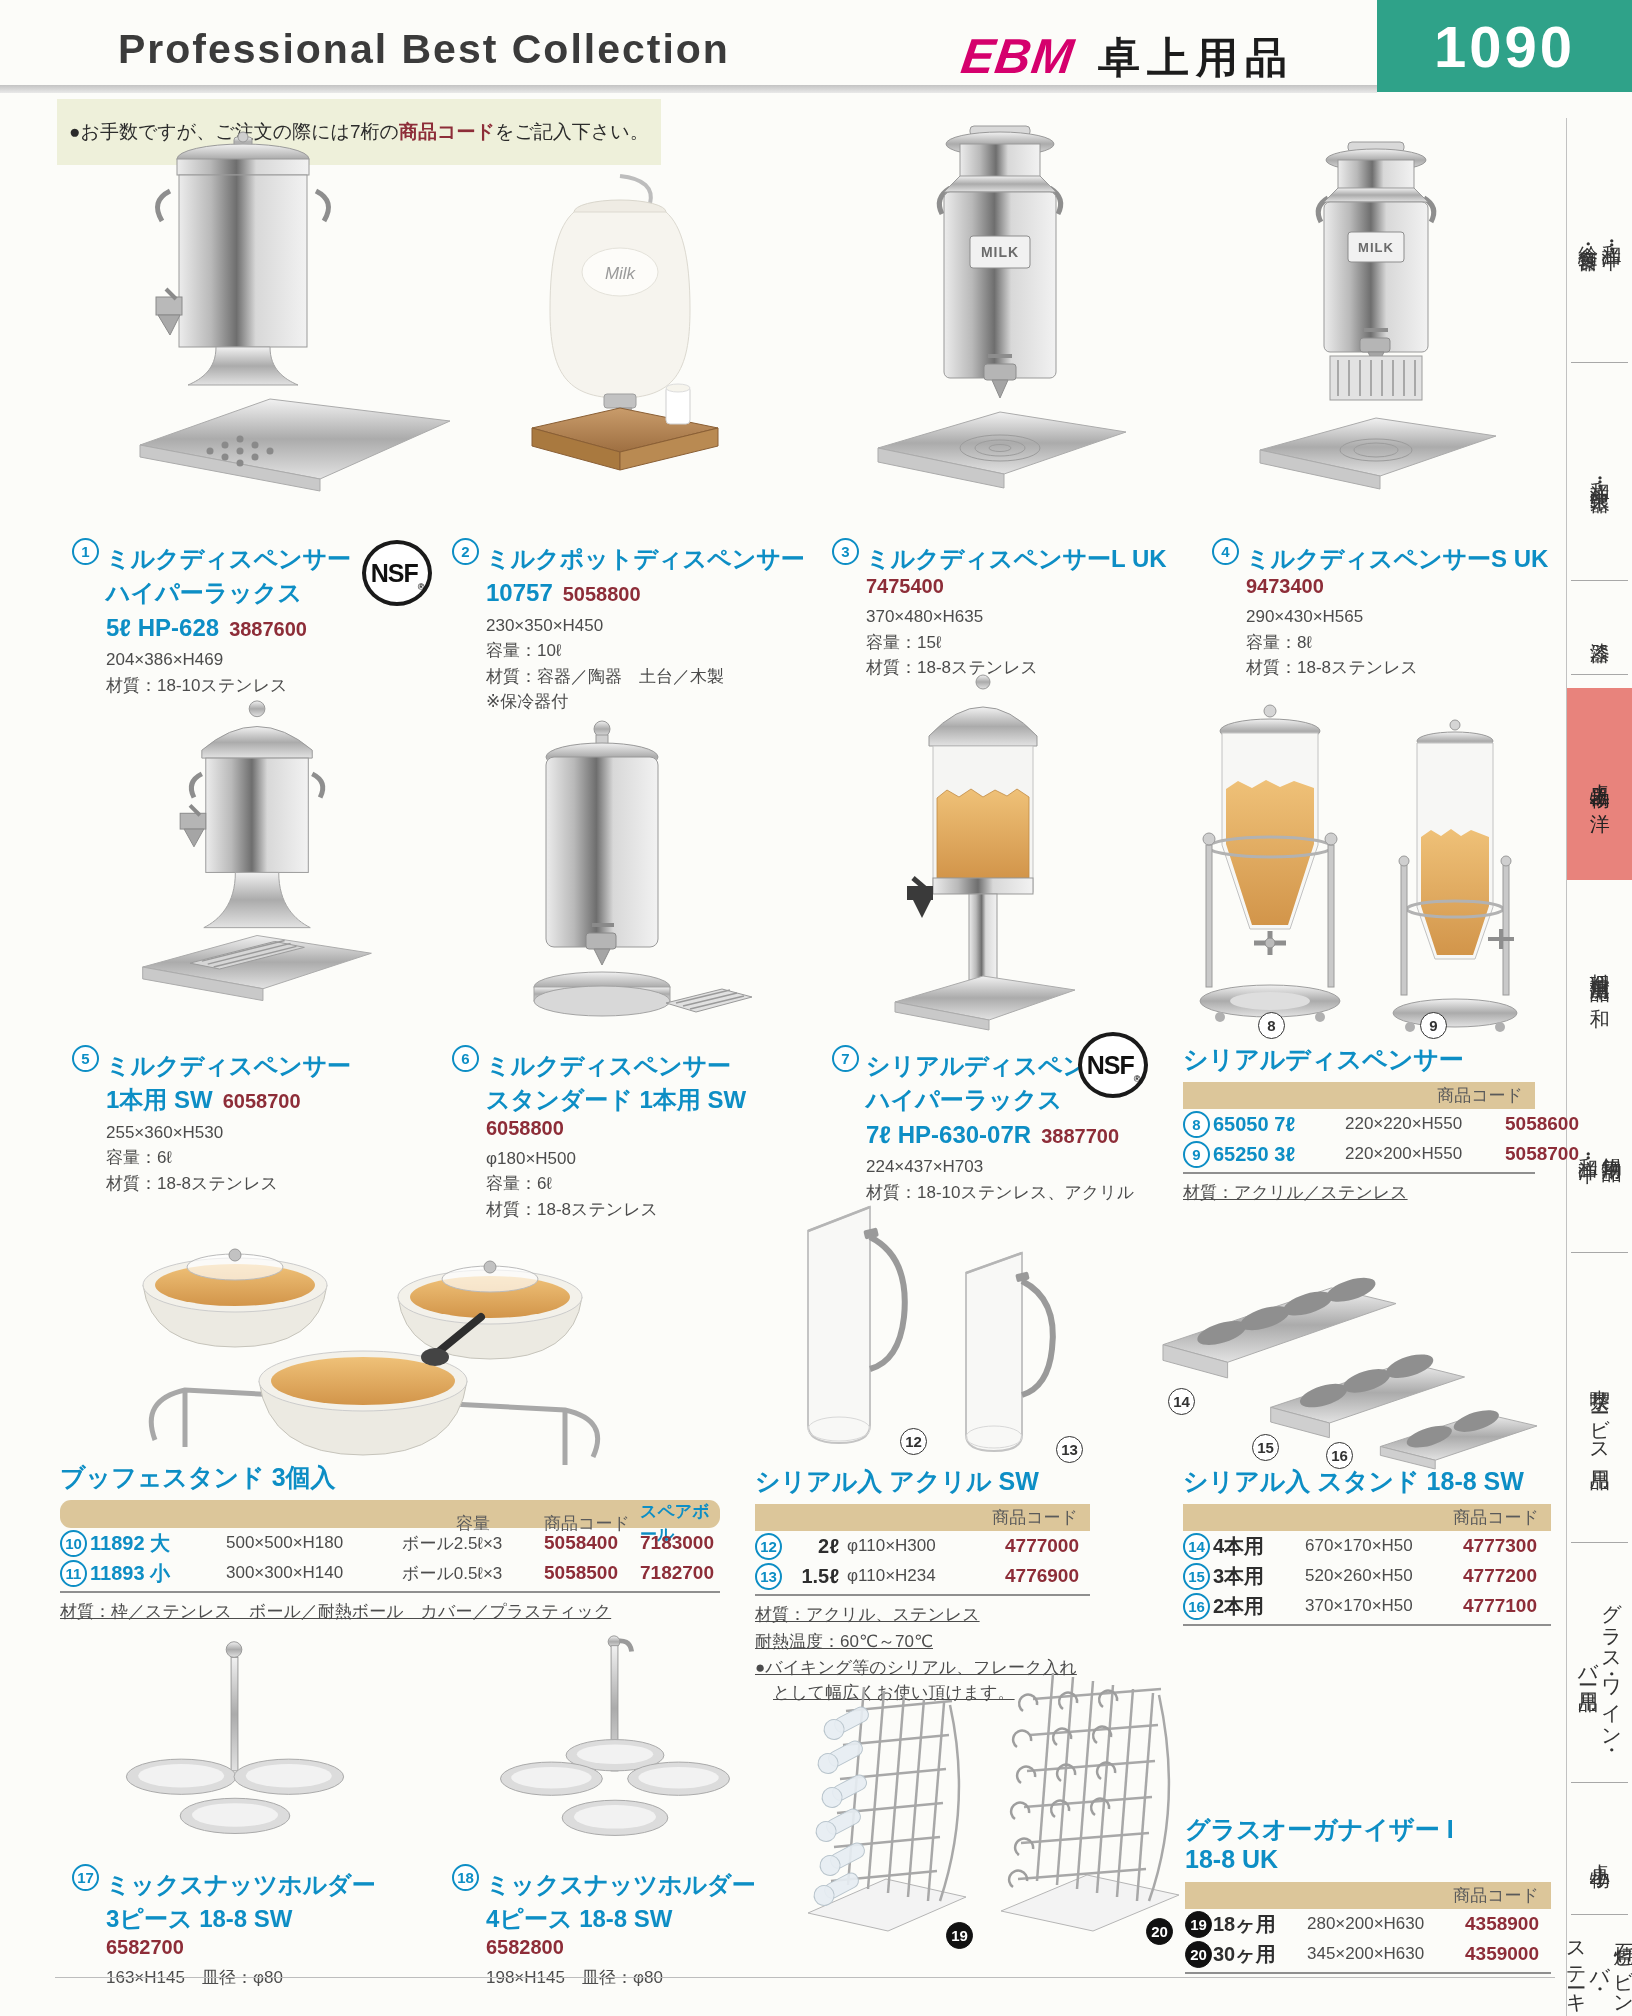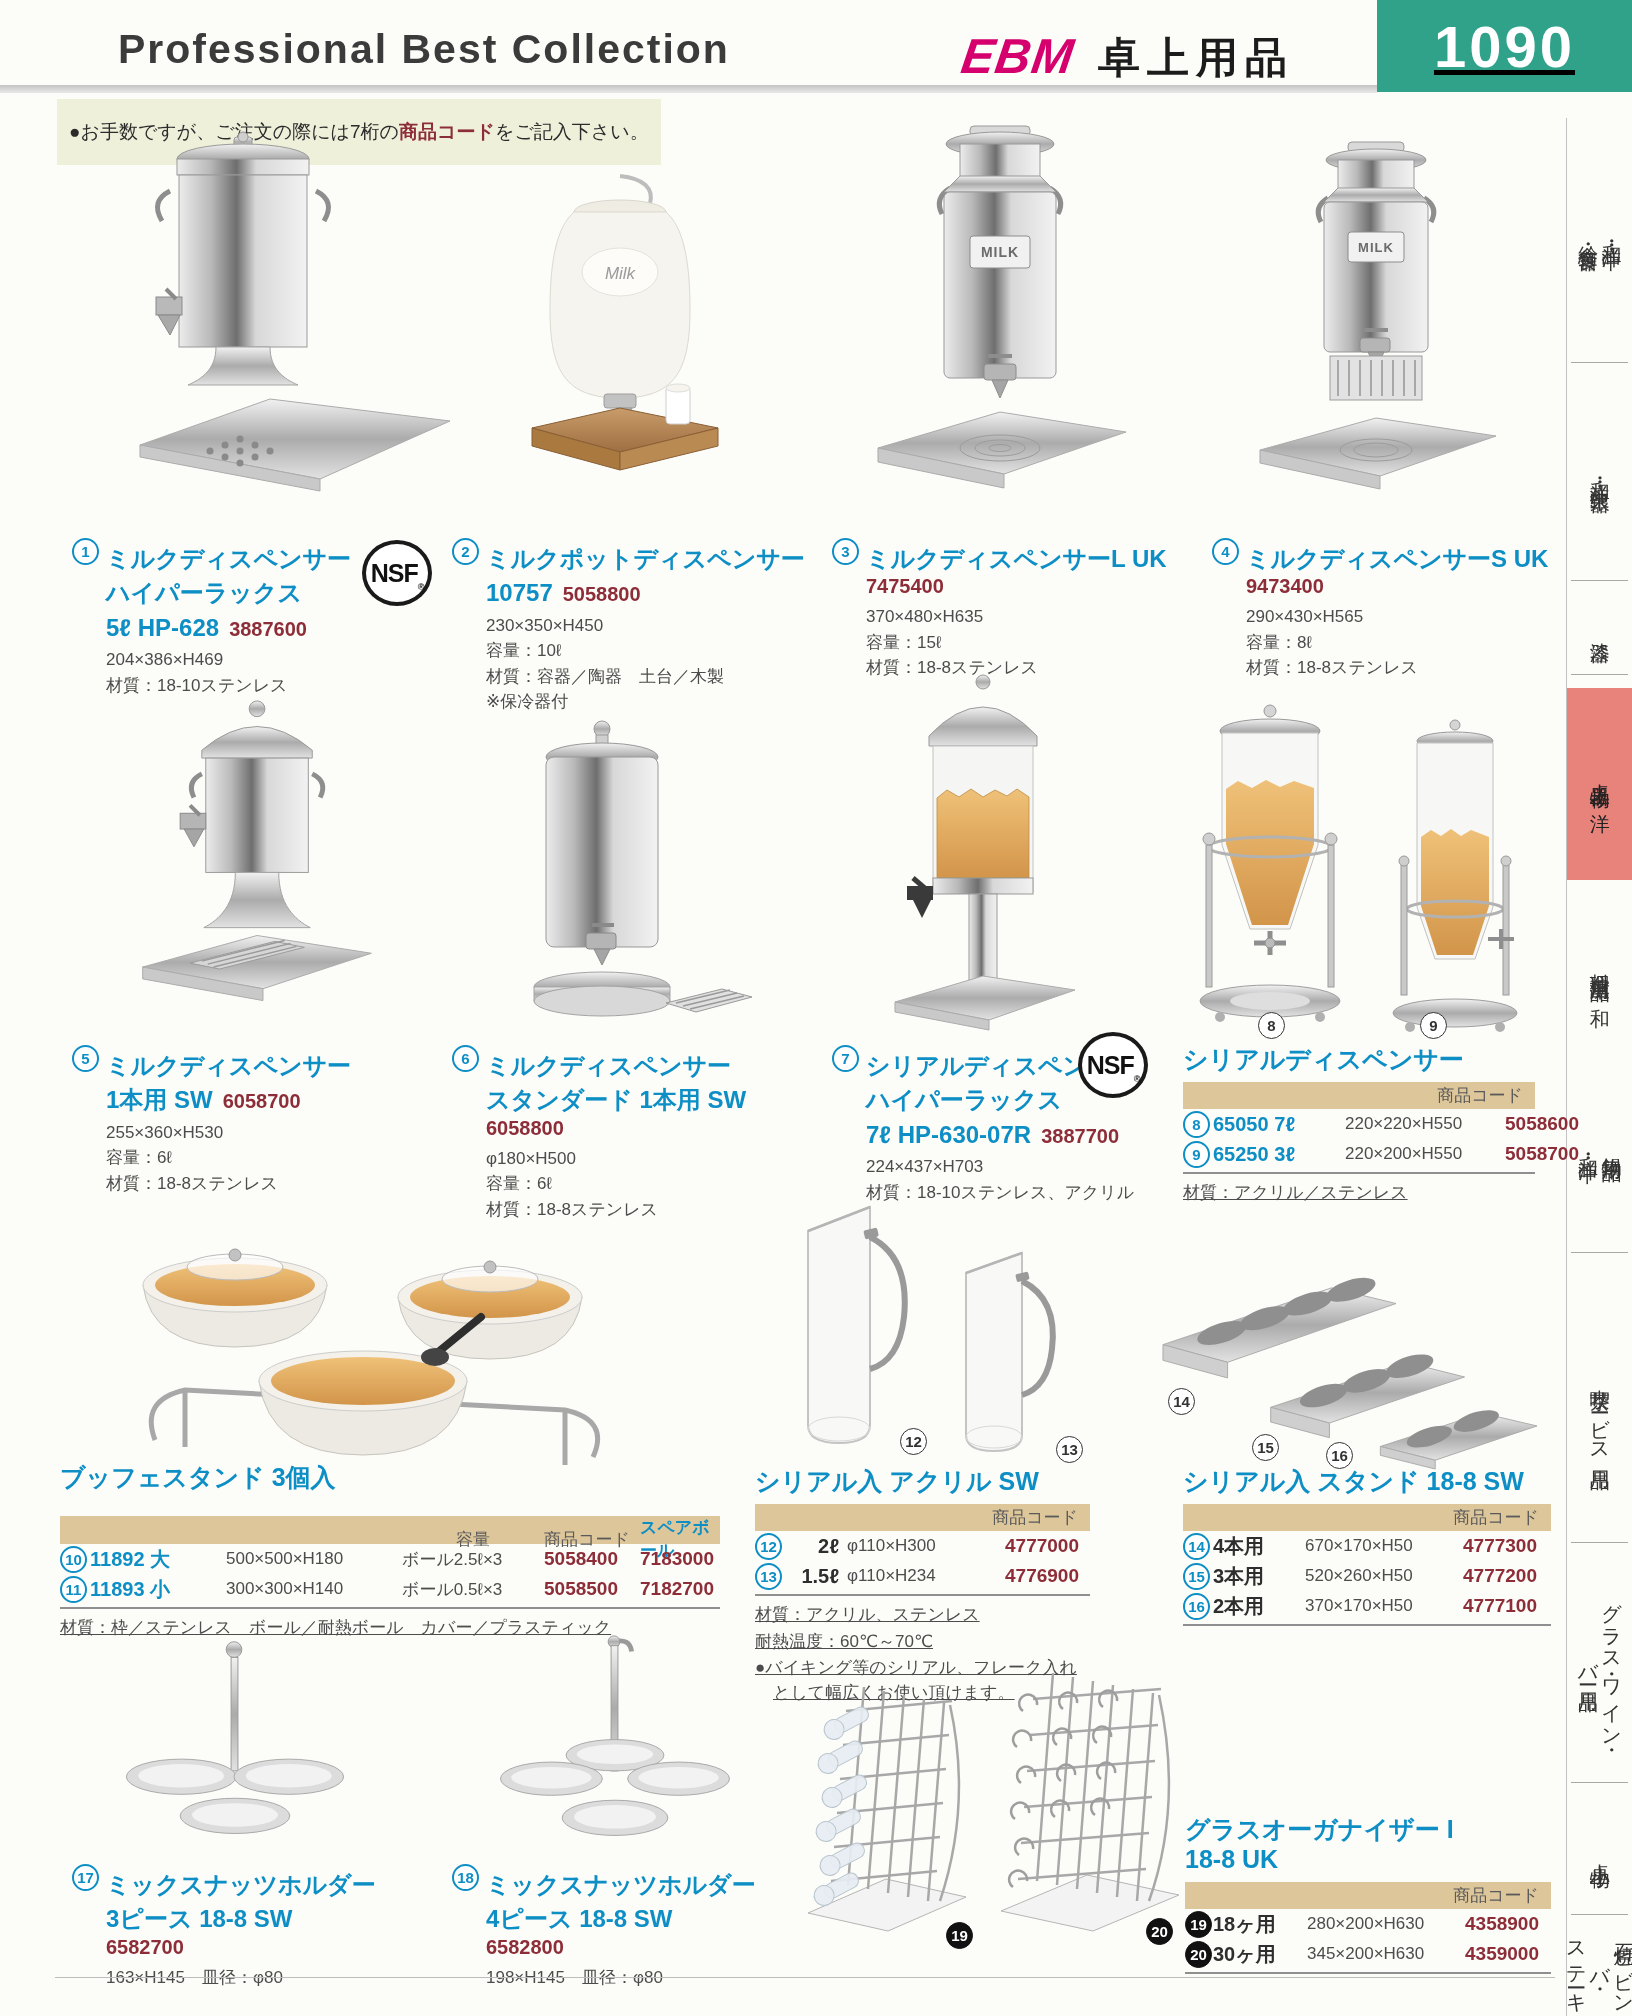--- a/index.html
+++ b/index.html
@@ -8,21 +8,21 @@
   }
   *{margin:0;padding:0;box-sizing:border-box;}
   body{background:#888;font-family:"Liberation Sans","DejaVu Sans",sans-serif;}
   .page{position:relative;width:1632px;height:2016px;background:#fcfcf9;overflow:hidden;margin:0 auto;}
   .abs{position:absolute;}
 
   
   .hd-title{font-size:41px;font-weight:bold;color:#3b3b3b;letter-spacing:2px;}
   .hd-brand{font-size:49px;font-weight:bold;font-style:italic;color:var(--magenta);transform:skewX(-8deg);letter-spacing:1px;}
   .hd-cat{font-size:42px;font-weight:bold;color:#1c1c1c;letter-spacing:7px;text-align:right;}
-  .hd-pagebox{background:var(--green);width:255px;height:92px;display:flex;align-items:center;justify-content:center;text-decoration:underline;}
+  .hd-pagebox{background:var(--green);width:255px;height:92px;display:flex;align-items:center;justify-content:center;}
   .hd-pagenum{color:#fff;font-size:58px;font-weight:bold;letter-spacing:3px;}
   .hd-rule{height:8px;background:linear-gradient(#c3c3c3,#e9e9e9);}
   .notice{background:#eef0da;padding:20px 12px;font-size:19px;color:#2b2b2b;}
   .notice .hl{color:var(--maroon);font-weight:bold;}
 
   
   .cn{display:inline-flex;align-items:center;justify-content:center;width:27px;height:27px;border-radius:50%;font-size:15px;font-weight:bold;flex:none;background:#fff;}
   .cn.blue{border:2px solid var(--blue);color:var(--blue);}
   .cn.blk{border:1.5px solid #333;color:#333;}
   .cn.fill{border:1.5px solid #111;background:#111;color:#fff;}
@@ -35,21 +35,21 @@
   .code{color:var(--maroon);font-weight:bold;font-size:20px;margin-left:10px;}
   .codeline{color:var(--maroon);font-weight:bold;font-size:20px;margin-top:3px;}
   .specs{margin-top:6px;}
   .spec{font-size:17px;color:var(--spec);line-height:1.5;}
   .nsf{position:absolute;width:70px;height:66px;border:4px solid #1a1a1a;border-radius:50%;background:#fff;display:flex;align-items:center;justify-content:center;font-weight:bold;font-size:25px;color:#111;letter-spacing:-1px;}
   .nsf .reg{font-size:9px;align-self:flex-end;margin-bottom:10px;}
 
   
   .stitle{color:var(--blue);font-weight:bold;font-size:25px;line-height:1.2;}
   .band{background:var(--beige);height:27px;display:flex;align-items:center;justify-content:flex-end;padding-right:12px;margin-top:8px;font-size:17px;color:#5a5a5a;}
-  .bandgrid{background:var(--beige);height:28px;display:grid;align-items:center;margin-top:24px;font-size:17px;color:#5a5a5a;}
+  .bandgrid{background:var(--beige);height:28px;display:grid;align-items:center;margin-top:8px;font-size:17px;color:#5a5a5a;border-radius:11px;}
   .trow{display:grid;align-items:center;height:30px;}
   .trow:first-of-type{margin-top:4px;}
   .cnw{display:flex;justify-content:flex-start;}
   .rname{color:var(--blue);font-weight:bold;font-size:20px;white-space:nowrap;}
   .rname.dark{color:#2e2e2e;}
   .rname.ra{text-align:right;padding-right:8px;}
   .rdims{color:var(--spec);font-size:17px;white-space:nowrap;}
   .rcode{color:var(--maroon);font-weight:bold;font-size:19px;}
   .bsep{border-bottom:2px solid #8f8f8f;margin-top:3px;}
   .note{font-size:17px;color:var(--spec);margin-top:7px;line-height:1.45;text-decoration:underline;}

